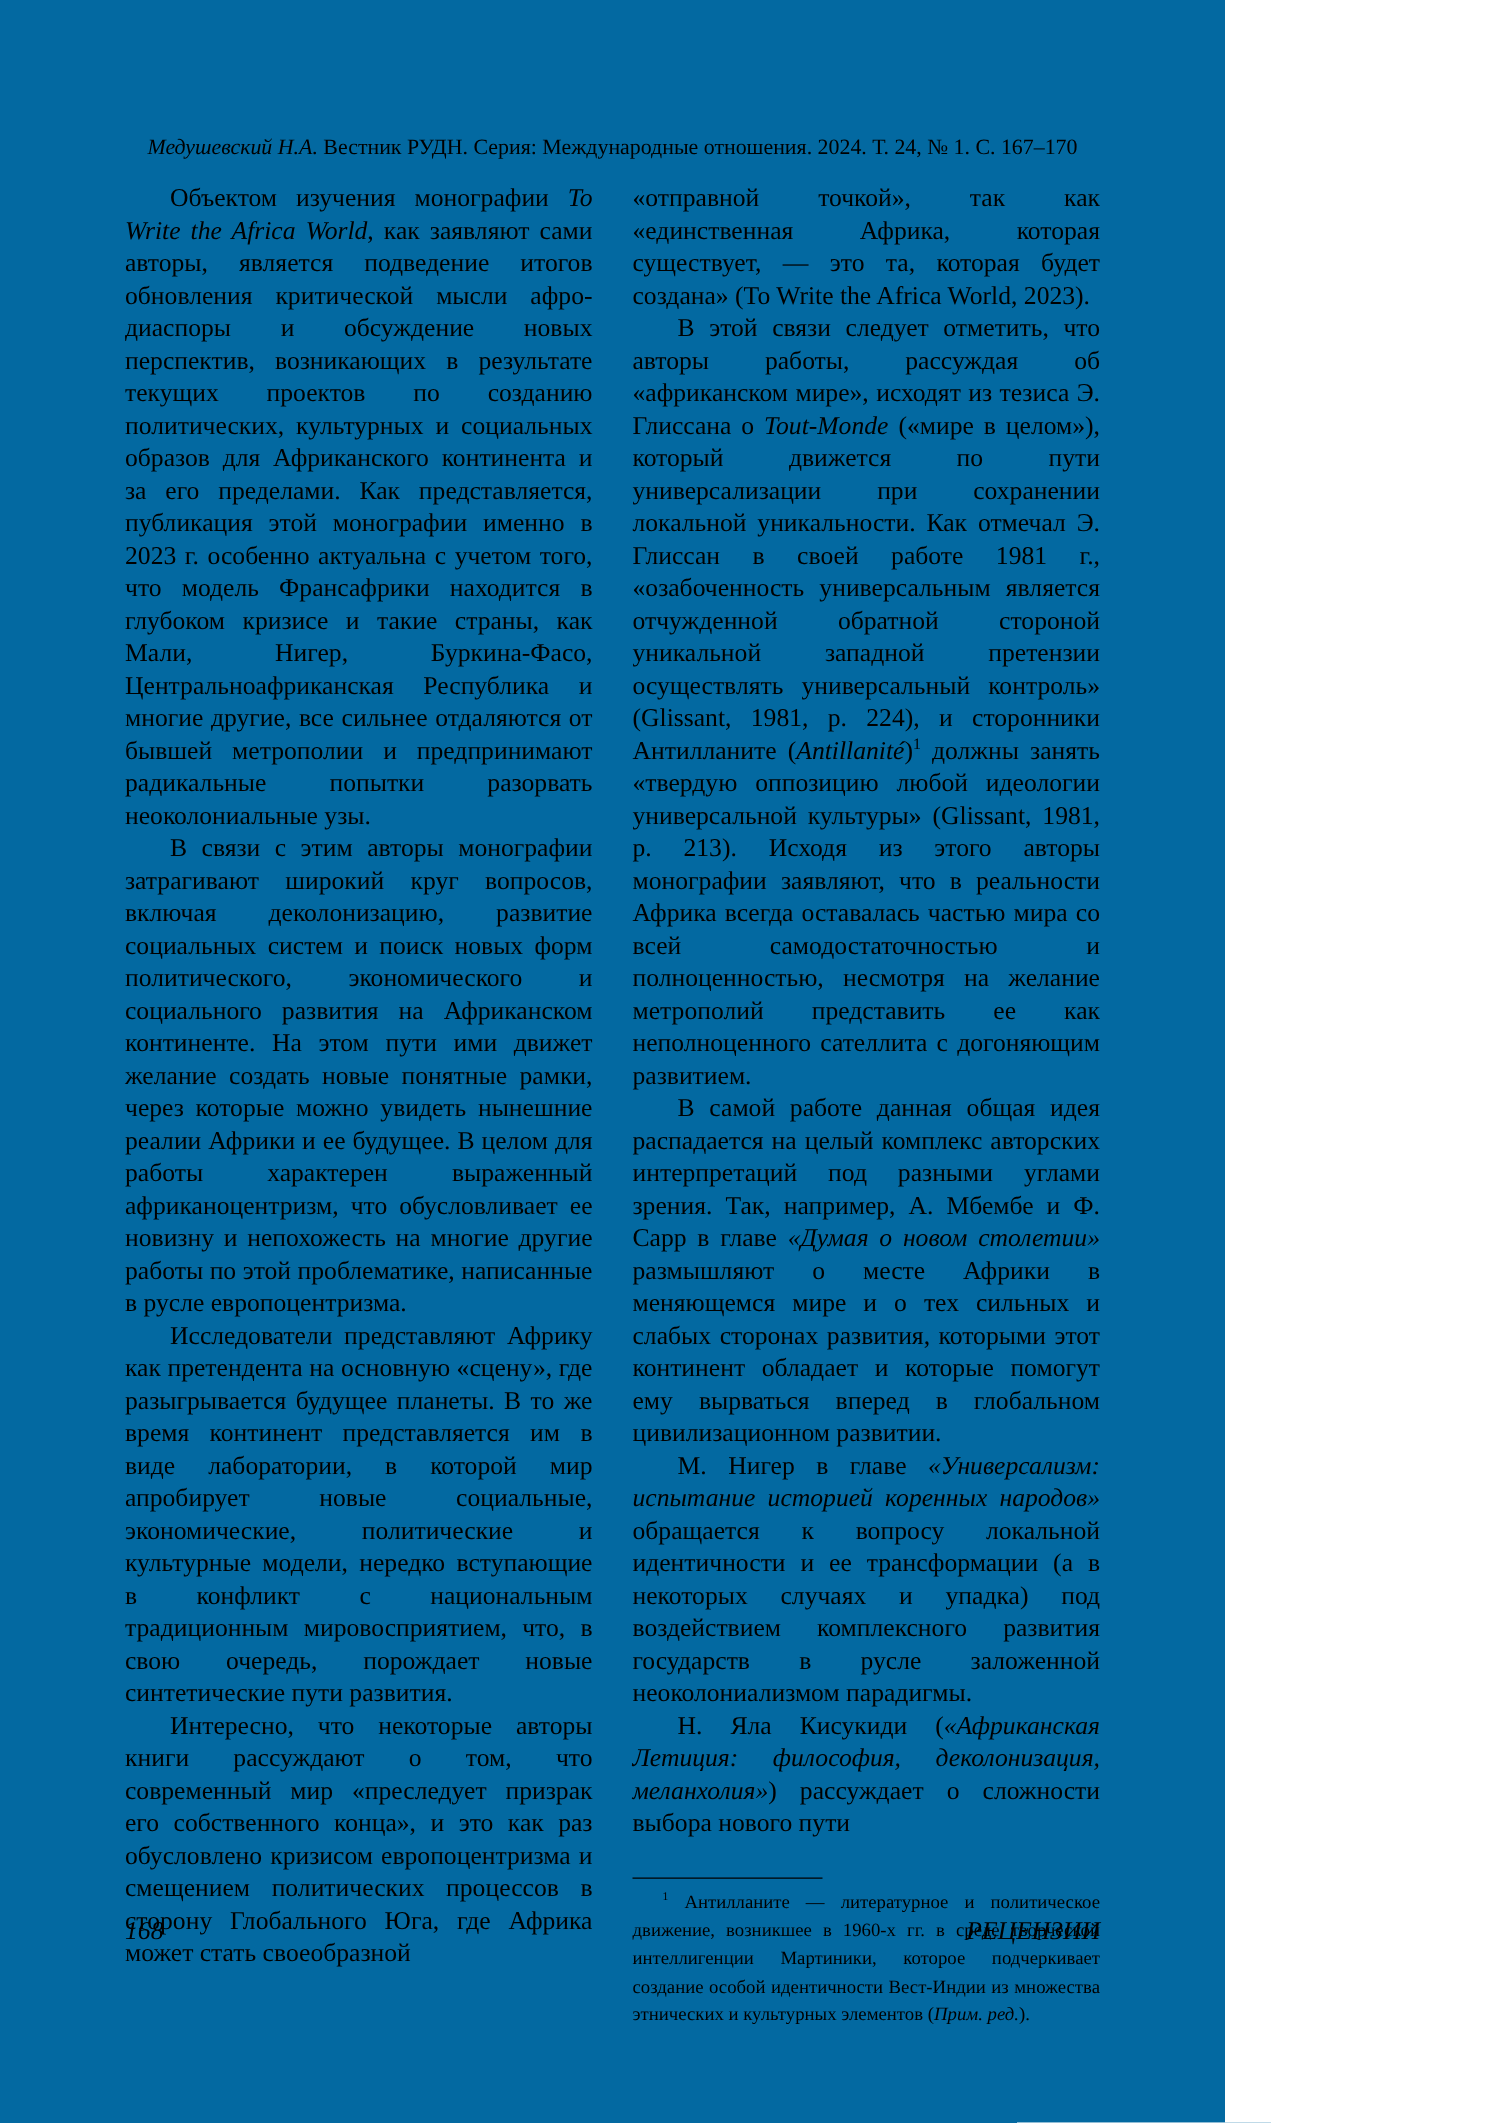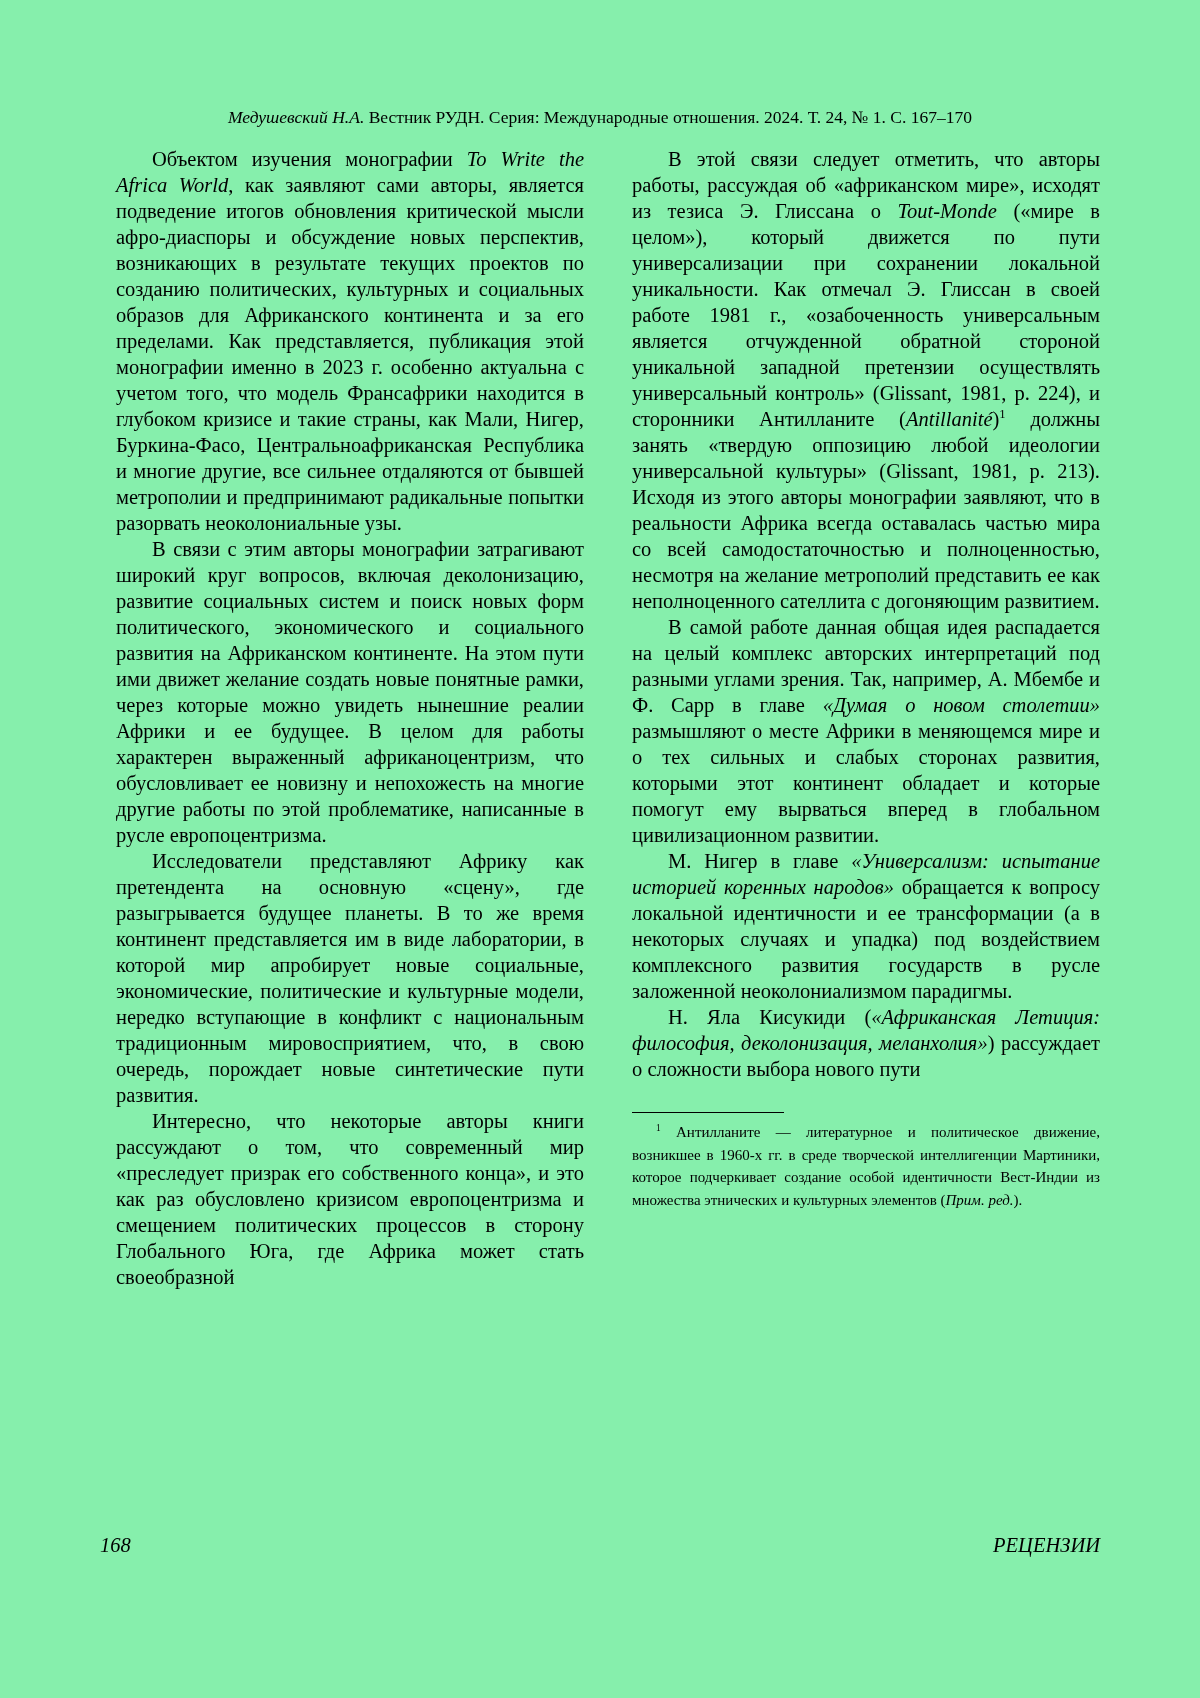--- a/index.html
+++ b/index.html
@@ -4,23 +4,23 @@
 <style>
   html, body {
     margin: 0;
     padding: 0;
     background: #ffffff;
     color: #000000;
     font-family: "Liberation Serif", "DejaVu Serif", serif;
   }
   .page {
     position: relative;
-    width: 1200px;
+    width: 980px;
     height: 1698px;
-    background: #86efac;
+    background: #0369a1;
     overflow: hidden;
   }
   .running-head {
     position: absolute;
     top: 106px;
     left: 100px;
     right: 100px;
     text-align: center;
     font-size: 17.5px;
     line-height: 22px;
@@ -31,21 +31,20 @@
     top: 146px;
     left: 100px;
     right: 100px;
     display: flex;
     gap: 32px;
     align-items: flex-start;
   }
   .col {
     flex: 1 1 0;
     min-width: 0;
-    margin-left: 16px;
   }
   p.para {
     margin: 0;
     font-size: 20.5px;
     line-height: 26px;
     text-align: justify;
     text-indent: 36px;
     hyphens: auto;
   }
   p.para.noindent { text-indent: 0; }
@@ -94,20 +93,21 @@
 
     <div class="col">
         <p class="para"><span>Объектом изучения монографии </span><span class="it">To Write the Africa World</span><span>, как заявляют сами авторы, является подведение итогов обновления критической мысли афро-диаспоры и обсуждение новых перспектив, возникающих в результате текущих проектов по созданию политических, культурных и социальных образов для Африканского континента и за его пределами. Как представляется, публикация этой монографии именно в 2023 г. особенно актуальна с учетом того, что модель Франсафрики находится в глубоком кризисе и такие страны, как Мали, Нигер, Буркина-Фасо, Центральноафриканская Республика и многие другие, все сильнее отдаляются от бывшей метрополии и предпринимают радикальные попытки разорвать неоколониальные узы.</span></p>
         <p class="para"><span>В связи с этим авторы монографии затрагивают широкий круг вопросов, включая деколонизацию, развитие социальных систем и поиск новых форм политического, экономического и социального развития на Африканском континенте. На этом пути ими движет желание создать новые понятные рамки, через которые можно увидеть нынешние реалии Африки и ее будущее. В целом для работы характерен выраженный африканоцентризм, что обусловливает ее новизну и непохожесть на многие другие работы по этой проблематике, написанные в русле европоцентризма.</span></p>
         <p class="para"><span>Исследователи представляют Африку как претендента на основную «сцену», где разыгрывается будущее планеты. В то же время континент представляется им в виде лаборатории, в которой мир апробирует новые социальные, экономические, политические и культурные модели, нередко вступающие в конфликт с национальным традиционным мировосприятием, что, в свою очередь, порождает новые синтетические пути развития.</span></p>
         <p class="para"><span>Интересно, что некоторые авторы книги рассуждают о том, что современный мир «преследует призрак его собственного конца», и это как раз обусловлено кризисом европоцентризма и смещением политических процессов в сторону Глобального Юга, где Африка может стать своеобразной</span></p>
       </div>
 
     <div class="col">
       <div>
+          <p class="para noindent"><span>«отправной точкой», так как «единственная Африка, которая существует, — это та, которая будет создана» (To Write the Africa World, 2023).</span></p>
           <p class="para"><span>В этой связи следует отметить, что авторы работы, рассуждая об «африканском мире», исходят из тезиса Э. Глиссана о </span><span class="it">Tout-Monde</span><span> («мире в целом»), который движется по пути универсализации при сохранении локальной уникальности. Как отмечал Э. Глиссан в своей работе 1981 г., «озабоченность универсальным является отчужденной обратной стороной уникальной западной претензии осуществлять универсальный контроль» (Glissant, 1981, p. 224), и сторонники Антилланите (</span><span class="it">Antillanité</span><span>)</span><sup>1</sup><span> должны занять «твердую оппозицию любой идеологии универсальной культуры» (Glissant, 1981, p. 213). Исходя из этого авторы монографии заявляют, что в реальности Африка всегда оставалась частью мира со всей самодостаточностью и полноценностью, несмотря на желание метрополий представить ее как неполноценного сателлита с догоняющим развитием.</span></p>
           <p class="para"><span>В самой работе данная общая идея распадается на целый комплекс авторских интерпретаций под разными углами зрения. Так, например, А. Мбембе и Ф. Сарр в главе </span><span class="it">«Думая о новом столетии»</span><span> размышляют о месте Африки в меняющемся мире и о тех сильных и слабых сторонах развития, которыми этот континент обладает и которые помогут ему вырваться вперед в глобальном цивилизационном развитии.</span></p>
           <p class="para"><span>М. Нигер в главе </span><span class="it">«Универсализм: испытание историей коренных народов»</span><span> обращается к вопросу локальной идентичности и ее трансформации (а в некоторых случаях и упадка) под воздействием комплексного развития государств в русле заложенной неоколониализмом парадигмы.</span></p>
           <p class="para"><span>Н. Яла Кисукиди (</span><span class="it">«Африканская Летиция: философия, деколонизация, меланхолия»</span><span>) рассуждает о сложности выбора нового пути</span></p>
         </div>
 
       <div class="footnote">
         <div class="fn-rule"></div>
         <p class="fn-text"><sup>1</sup><span> Антилланите — литературное и политическое движение, возникшее в 1960-х гг. в среде творческой интеллигенции Мартиники, которое подчеркивает создание особой идентичности Вест-Индии из множества этнических и культурных элементов (</span><span class="it">Прим. ред.</span><span>).</span></p>
       </div>

